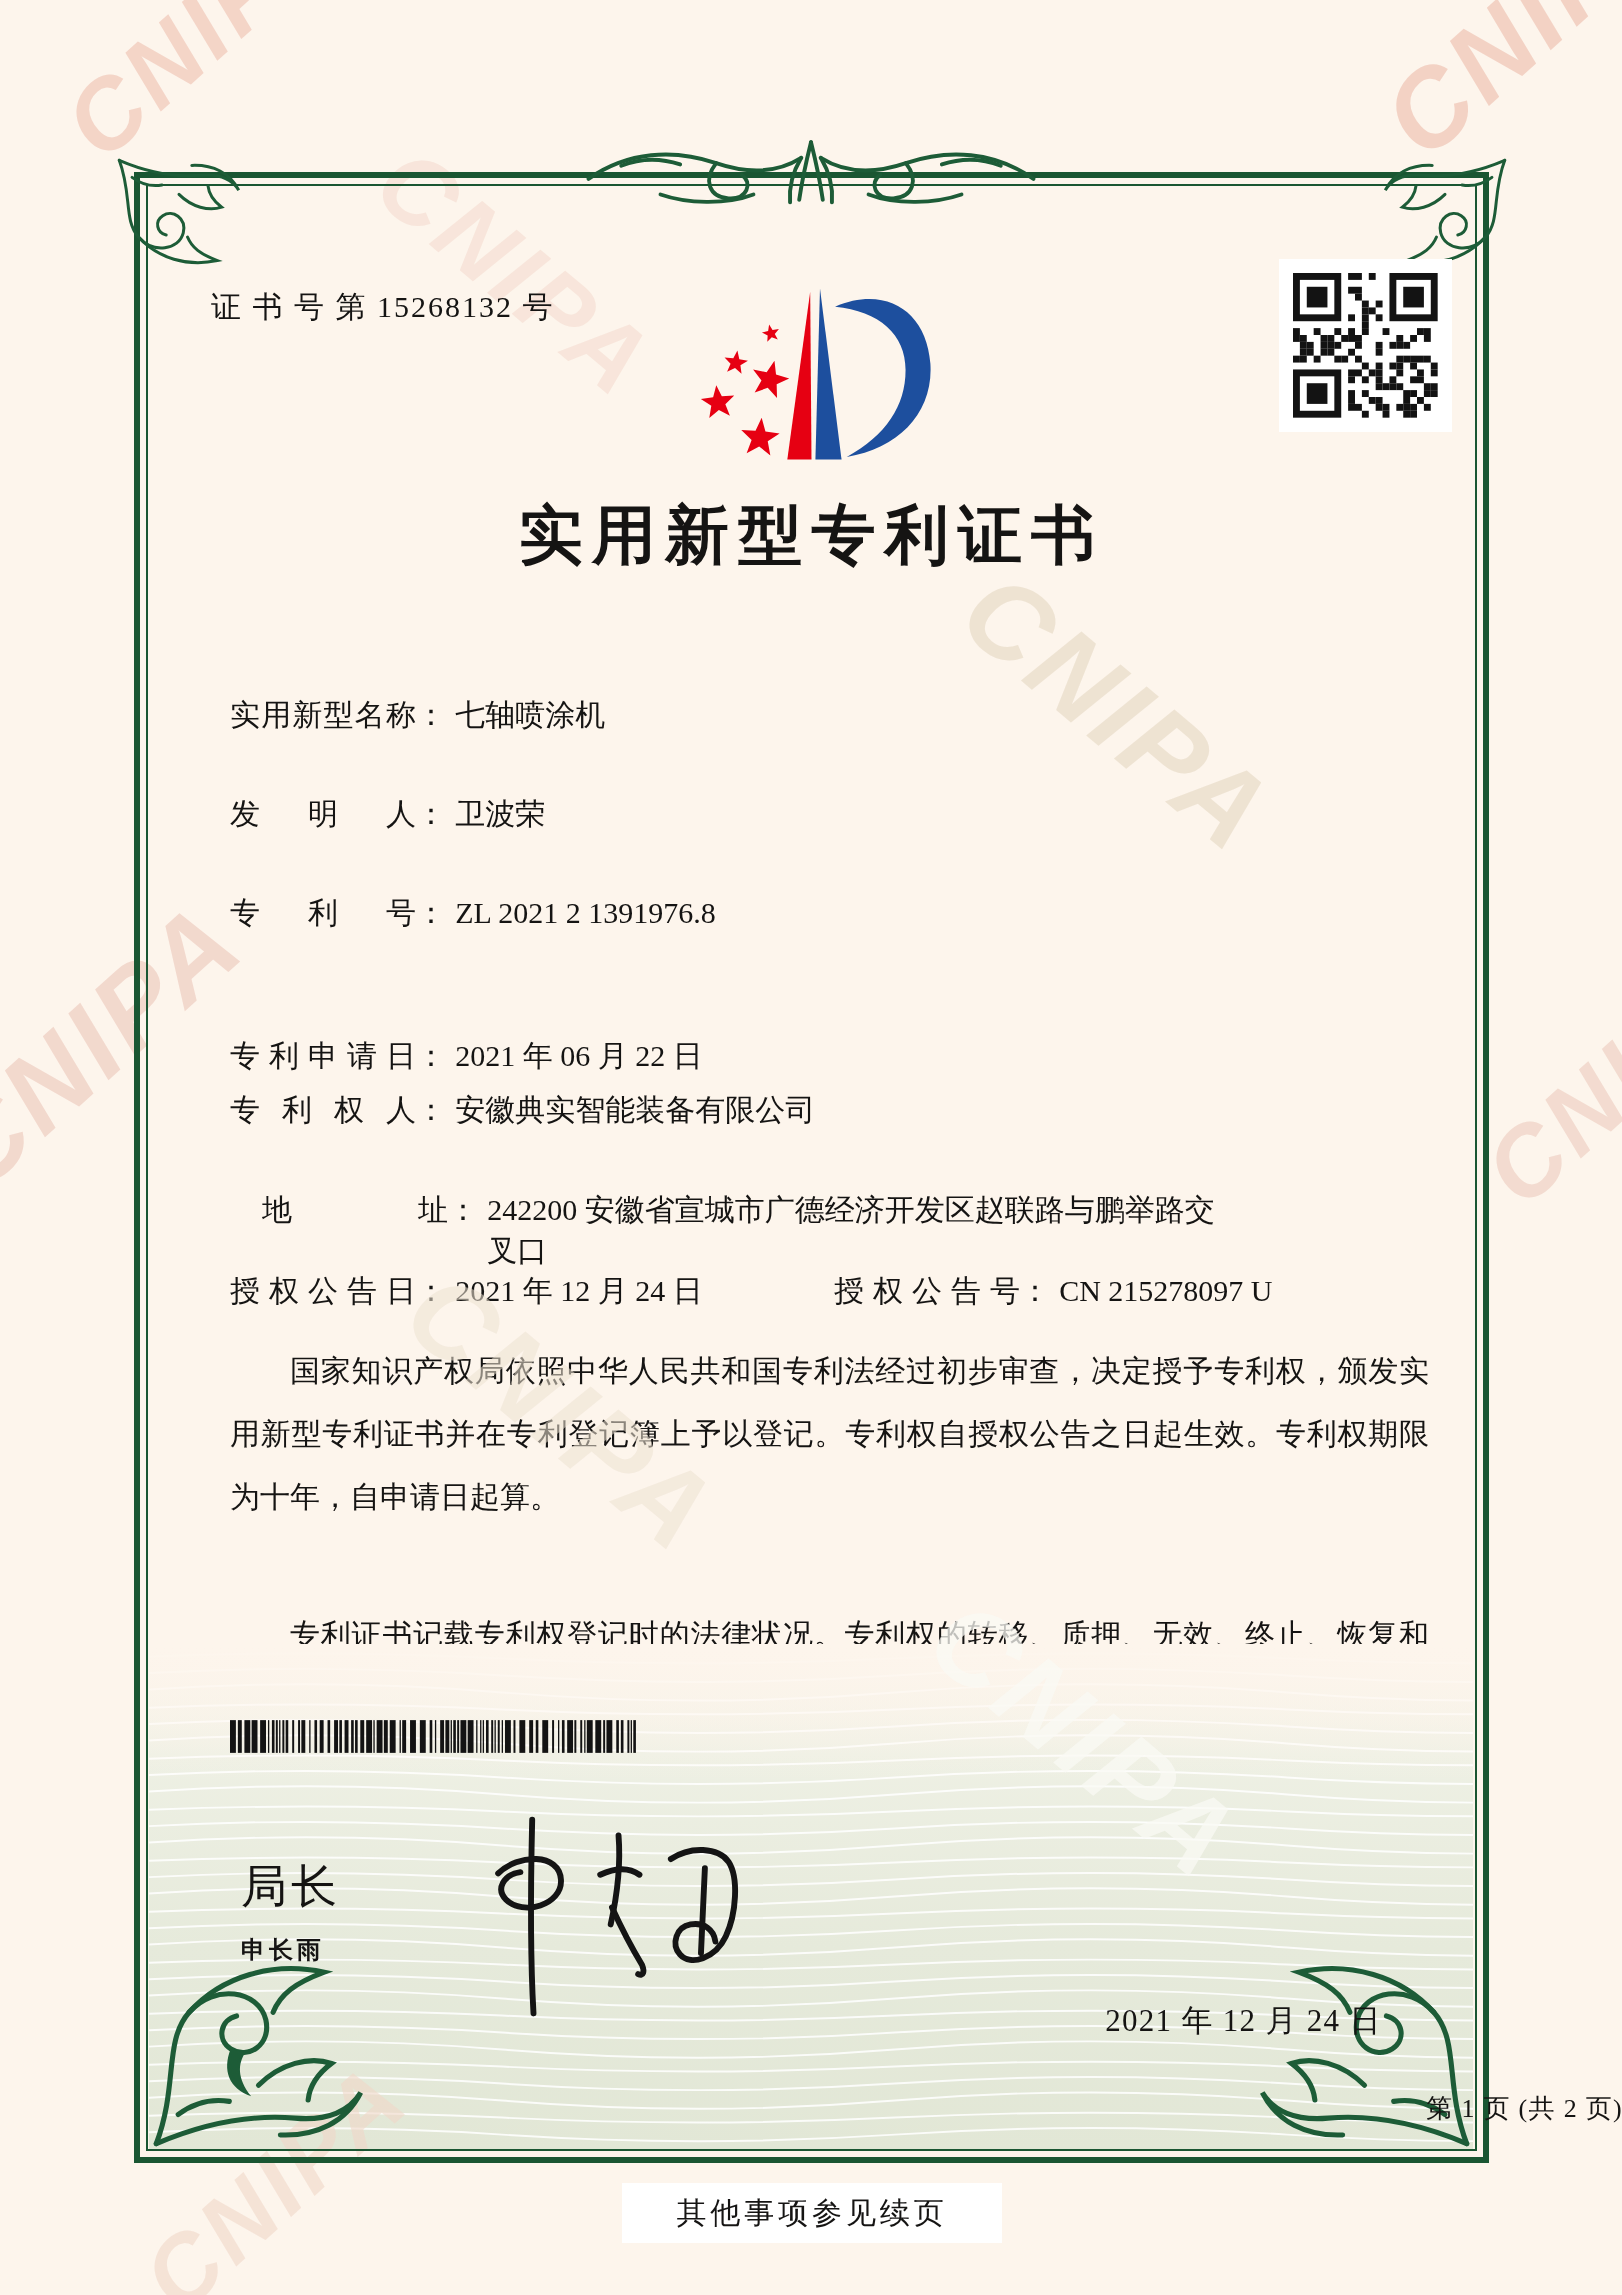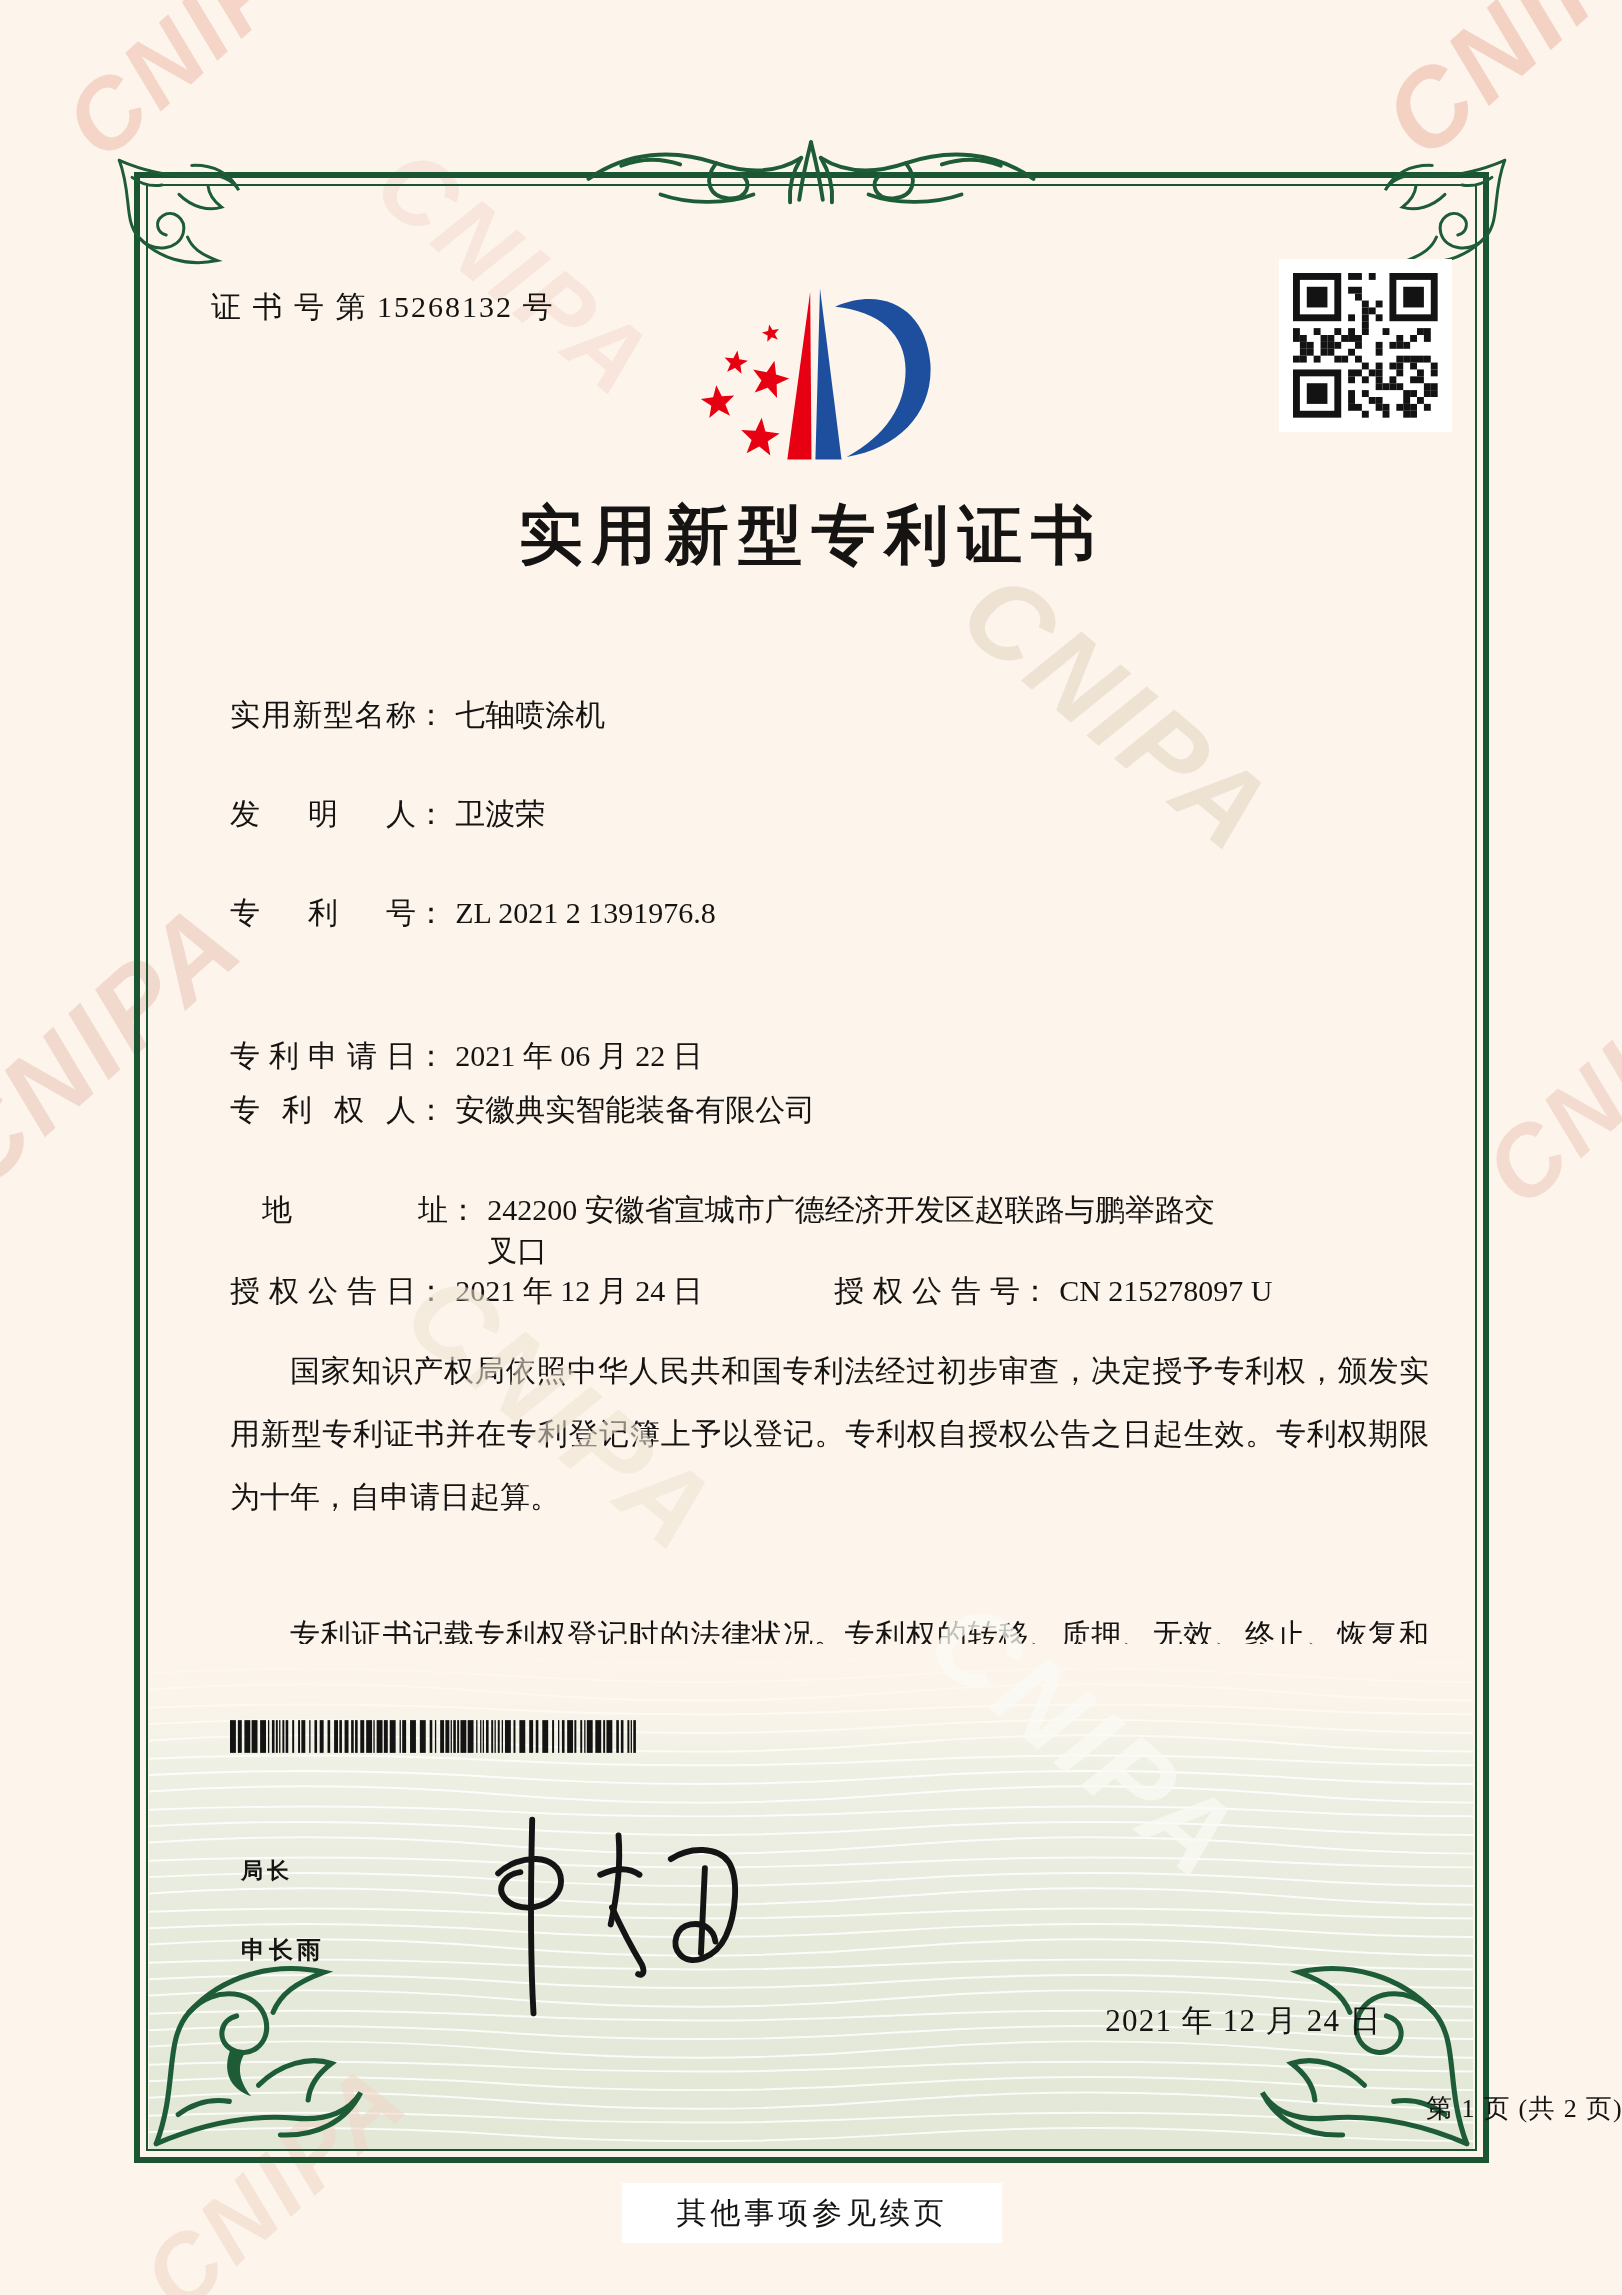--- a/index.html
+++ b/index.html
@@ -51,21 +51,21 @@
   .flabel{display:inline-block;width:186px;text-align:justify;text-align-last:justify;}
   .fcolon{display:inline-block;}
   .fval{margin-left:9.2px;}
   .fval-multi{display:inline-block;margin-left:9.2px;width:982px;white-space:pre-line;
               vertical-align:top;line-height:1.36;}
   .fgroup2{position:absolute;left:604px;top:0;}
   .para{position:absolute;left:230px;width:1199px;font-size:30px;line-height:63px;
         text-align:justify;text-indent:60px;}
   #para1{top:1339px;} #para2{top:1603px;}
   #barcode{left:230px;top:1720px;}
-  #sig-title{left:241px;top:1856px;font-size:22px;font-weight:700;
+  #sig-title{left:241px;top:1856px;font-size:46px;font-weight:400;
              font-family:"Liberation Sans","DejaVu Sans",sans-serif;letter-spacing:3.9px;}
   #sig-name{left:241px;top:1934px;font-size:24px;font-weight:700;
              font-family:"Liberation Sans","DejaVu Sans",sans-serif;letter-spacing:3.9px;}
   #signature{left:455px;top:1796px;width:314px;height:236px;}
   #issue-date{left:1047px;top:2000px;width:393px;text-align:center;font-size:31px;letter-spacing:1.3px;}
   #page-no{left:0;top:2091px;width:1623px;text-align:right;font-size:26px;letter-spacing:1.3px;}
   #note-box{left:622px;top:2183px;width:380px;height:60px;background:#ffffff;
             text-align:center;line-height:60px;font-size:30px;letter-spacing:3.9px;}
 </style>
 </head>

